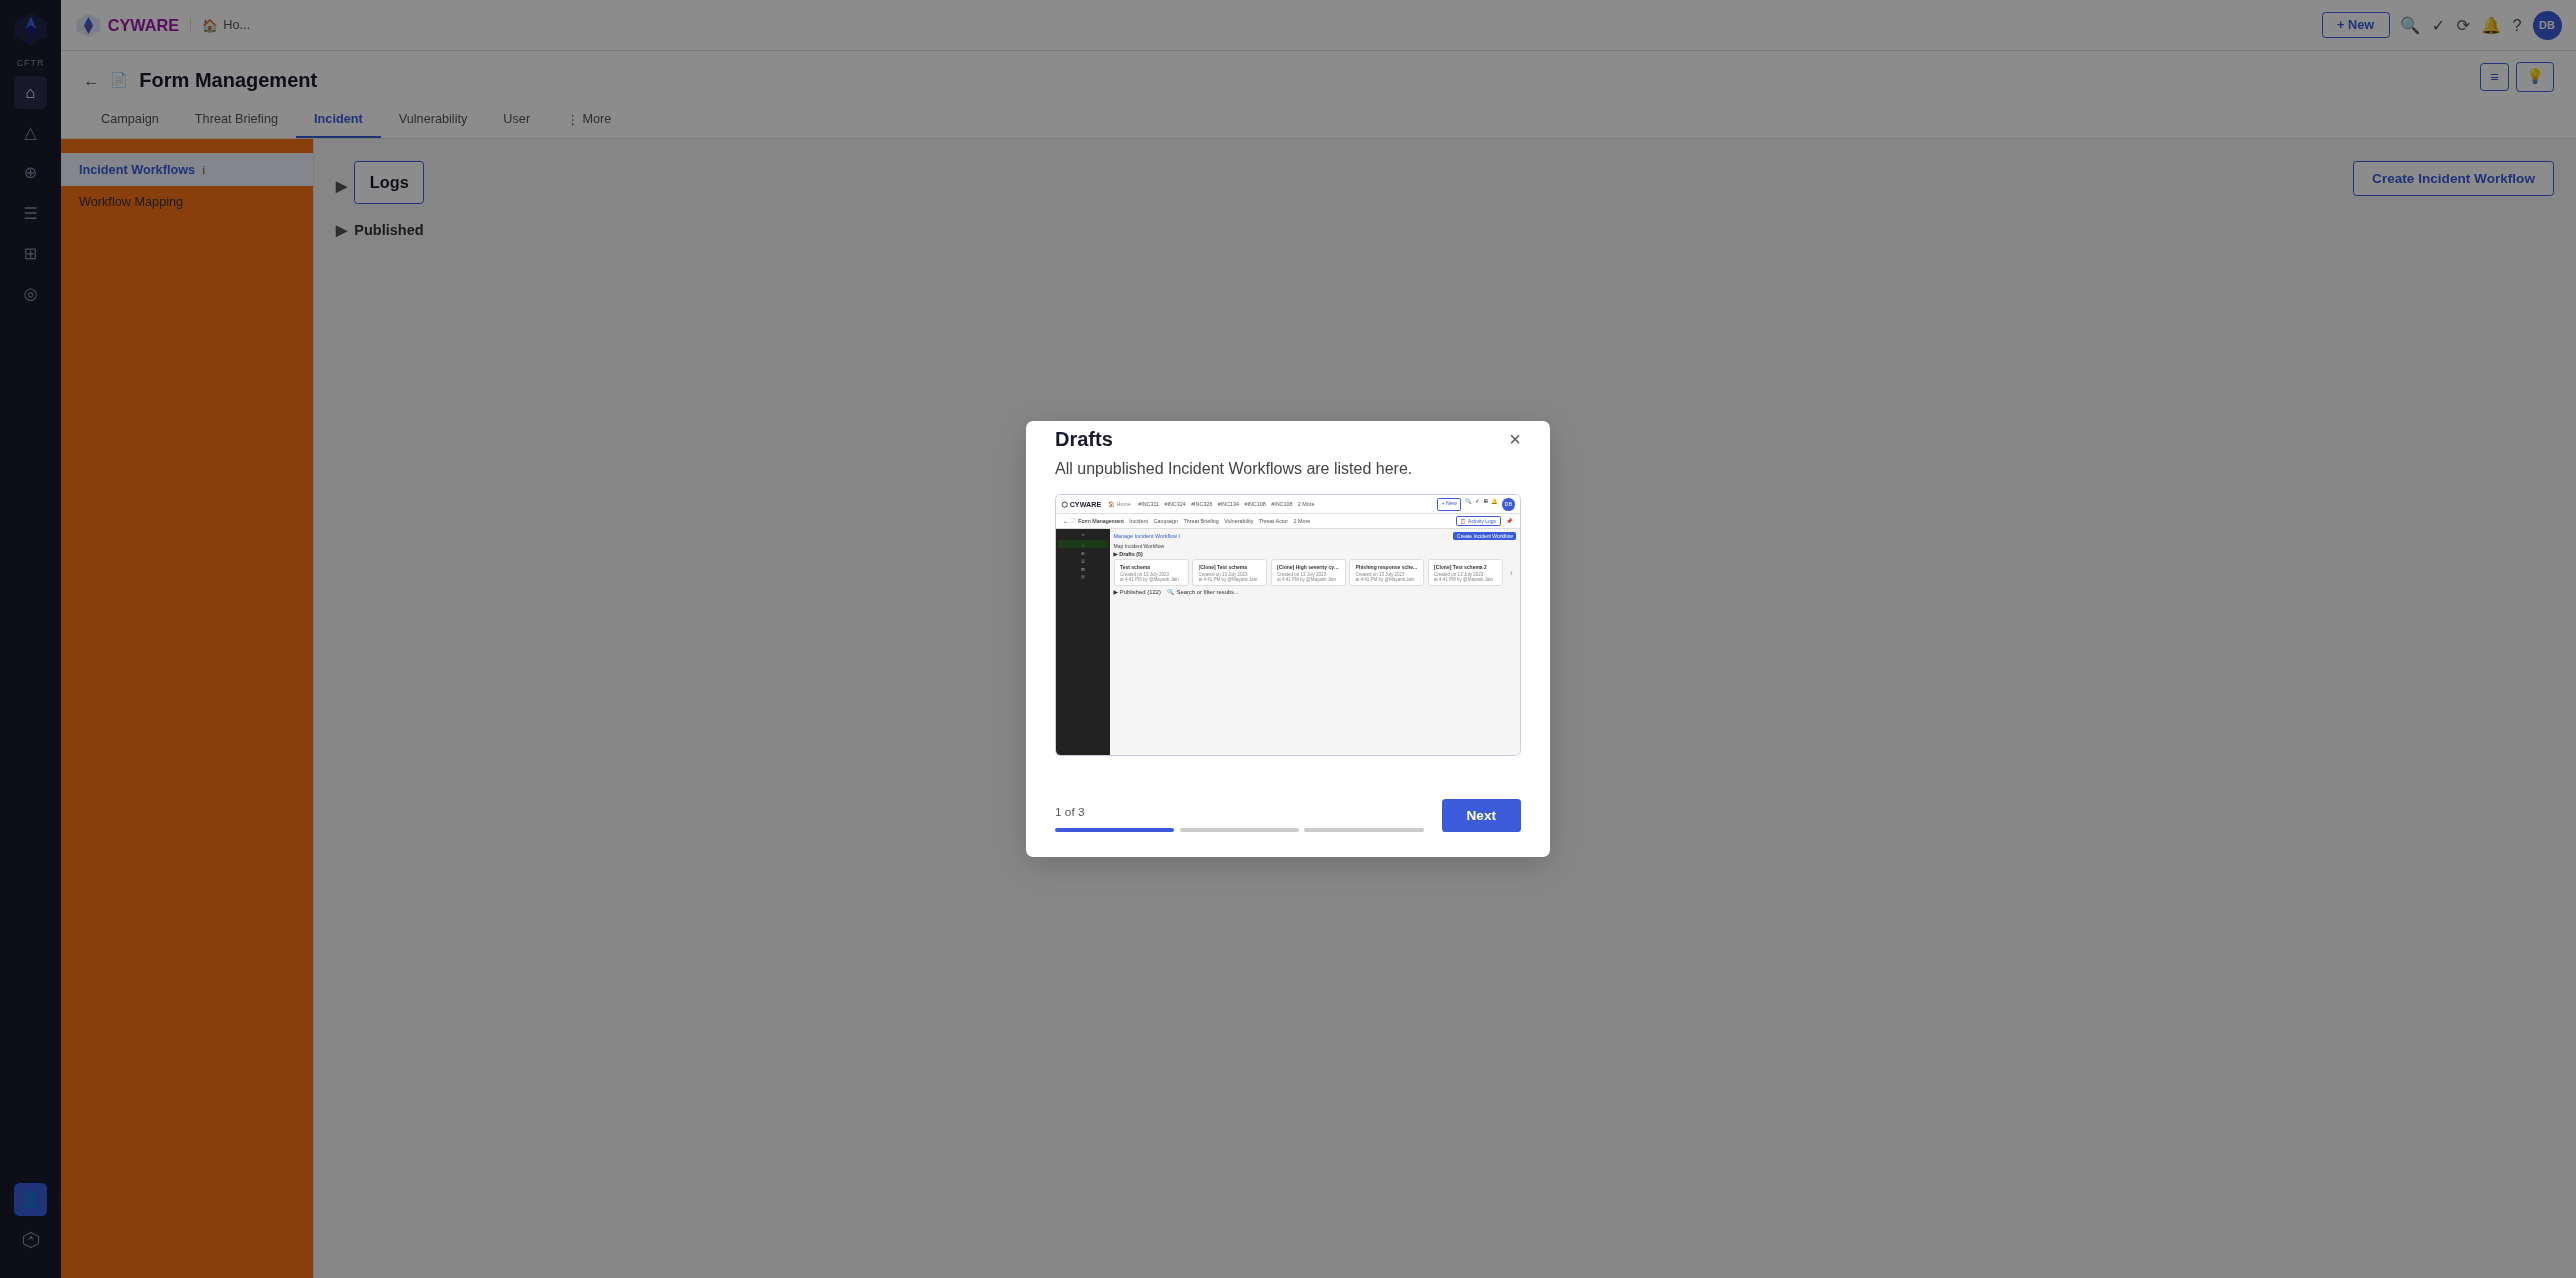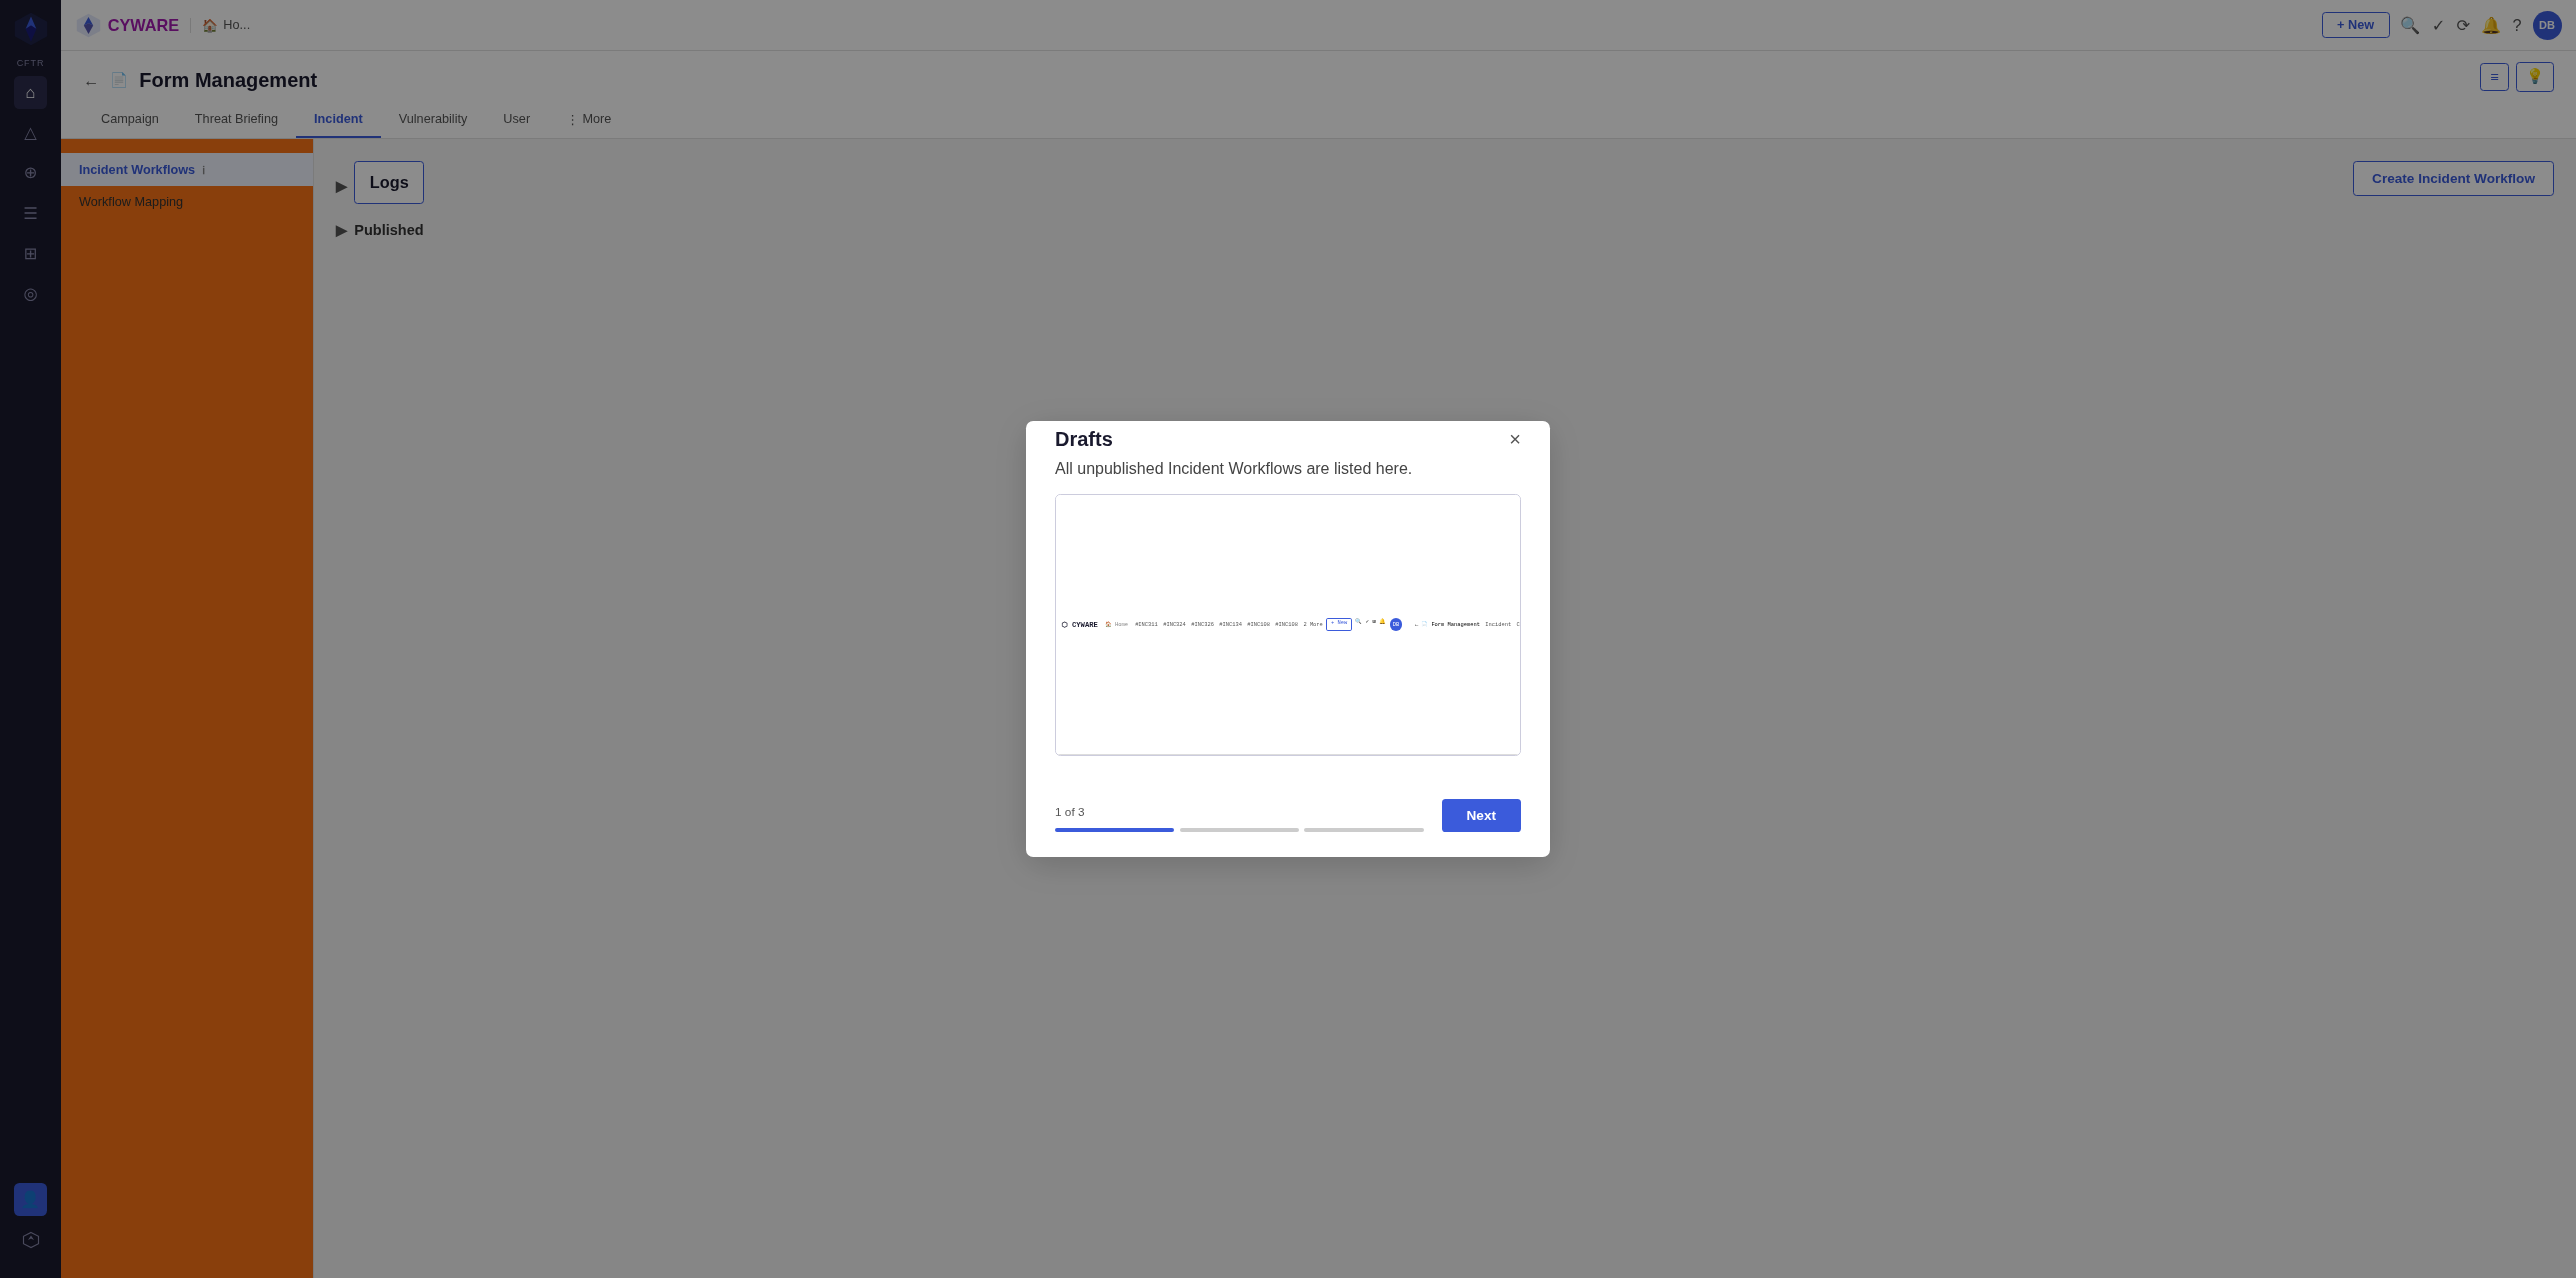--- a/index.html
+++ b/index.html
@@ -146,23 +146,22 @@
     .modal-screenshot {
       border: 1.4px solid #ccd; border-radius: 5.4px;
       background: #f8f9ff;
       overflow: hidden;
       margin-bottom: 14.5px;
       height: 262px;
       position: relative;
     }
     .screenshot-inner {
       width: 100%; height: 100%;
-      display: flex; flex-direction: row;
+      display: flex; flex-direction: column;
       font-size: 6.3px;
-      font-family: Liberation Mono, monospace;
     }
     .ss-topbar {
       background: #fff; border-bottom: 0.9px solid #ddd;
       display: flex; align-items: center; padding: 2.7px 5.4px; gap: 3.6px; flex-shrink: 0;
     }
     .ss-logo { font-size: 7.2px; font-weight: 700; color: #1a1a2e; }
     .ss-tabs { display: flex; gap: 5.4px; font-size: 5.4px; color: #555; }
     .ss-actions { margin-left: auto; display: flex; gap: 3.6px; font-size: 5.4px; }
     .ss-btn-new { border: 0.9px solid #3b5bdb; color: #3b5bdb; padding: 0.9px 3.6px; border-radius: 1.8px; }
     .ss-content { display: flex; flex: 1; overflow: hidden; }

